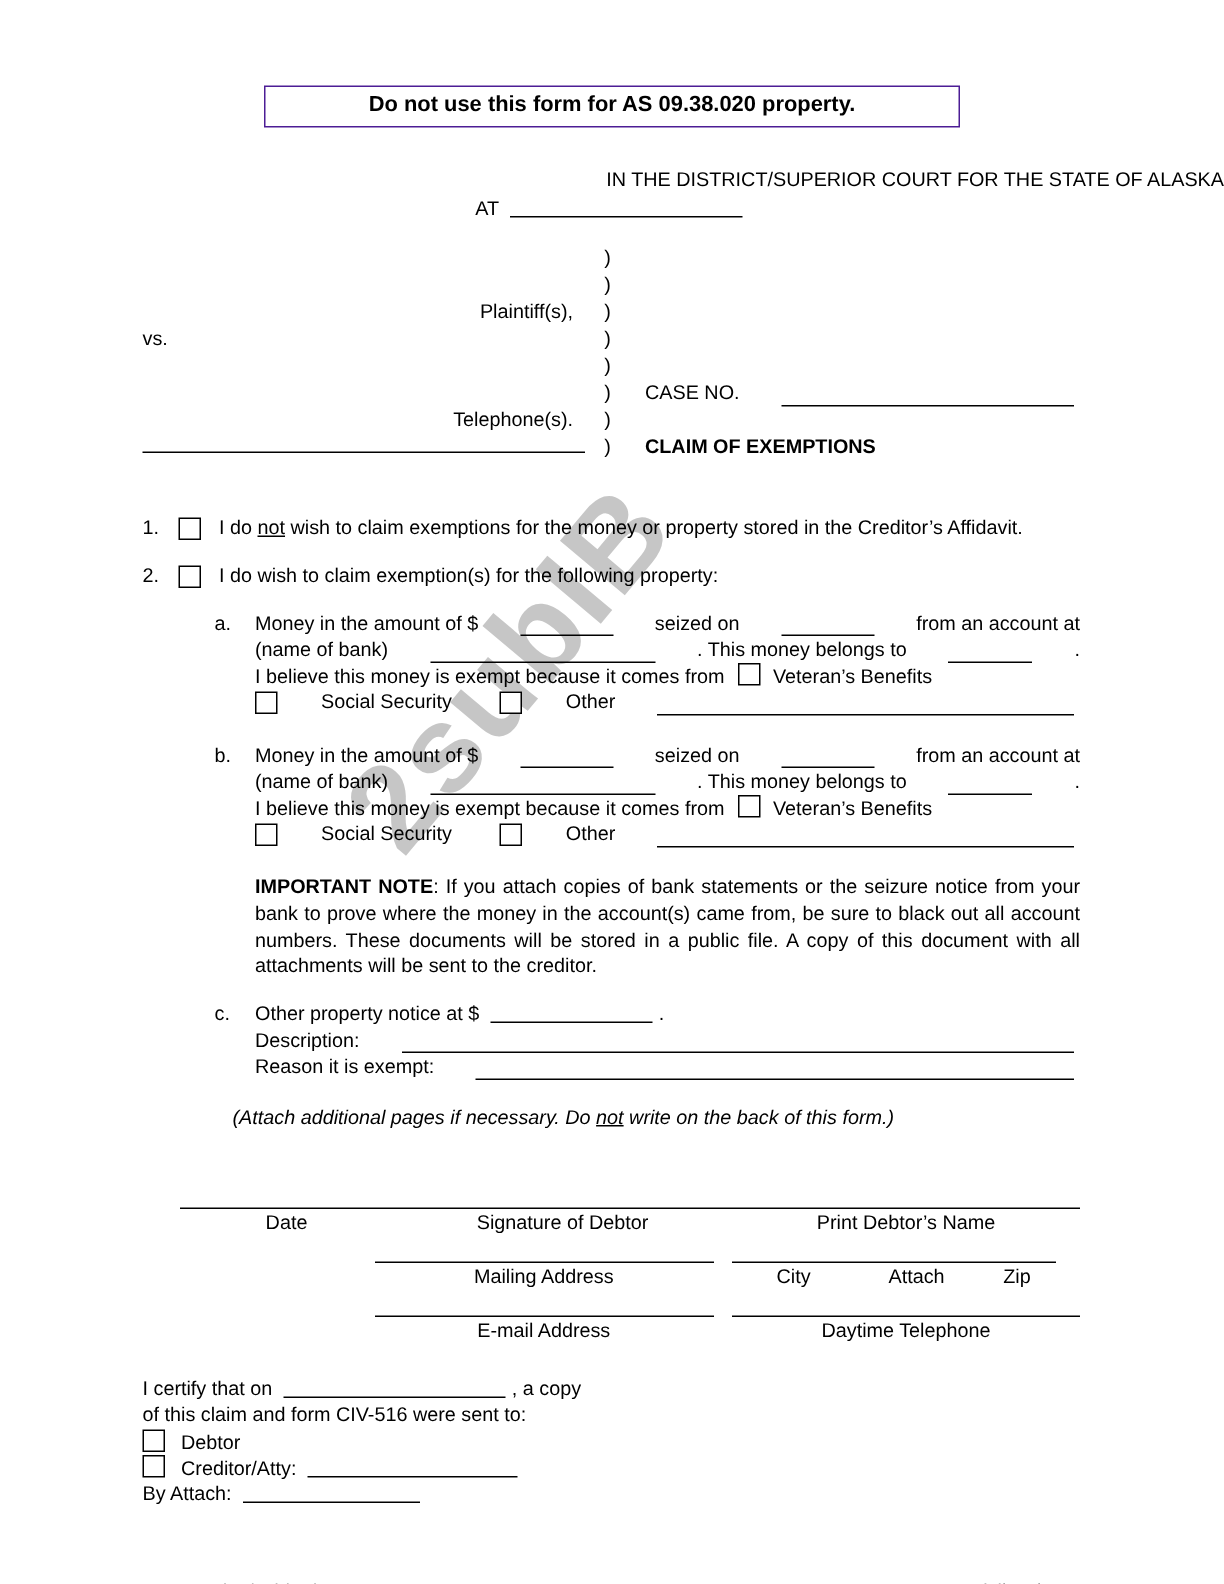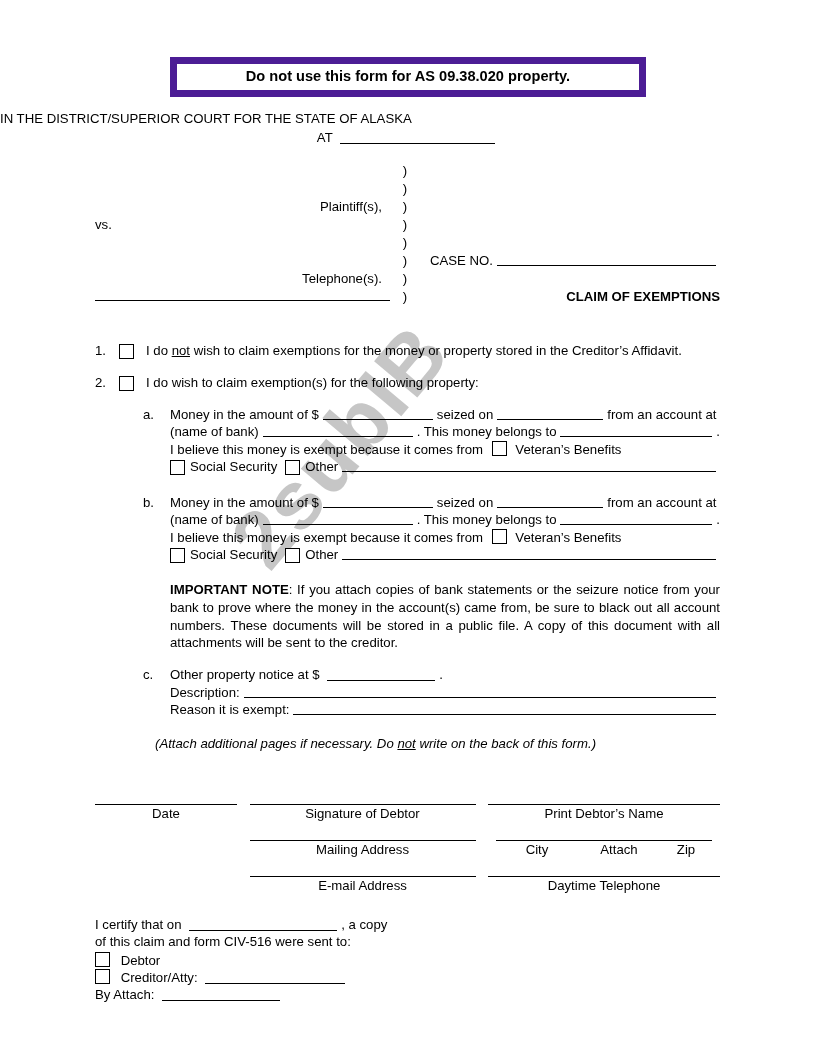--- a/index.html
+++ b/index.html
@@ -2,57 +2,57 @@
 <html><head>
 <meta charset="utf-8">
 <style>
   html,body{margin:0;padding:0;background:#ffffff;}
   .page{position:relative;width:816px;height:1056px;margin:0 auto;background:#fff;color:#000;
         font-family:"Liberation Sans","DejaVu Sans",sans-serif;font-size:13.2px;line-height:1.32;overflow:hidden;}
   .content{position:relative;z-index:1;}
   .watermark{position:absolute;z-index:0;left:150px;top:392px;width:380px;text-align:center;
         transform:rotate(-50deg);font-size:82px;font-weight:bold;color:#8f8f8f;opacity:.5;
         letter-spacing:2px;pointer-events:none;}
-  .warnbox{width:462px;margin:57px auto 0;border:7px solid #4c1d95;text-align:center;font-weight:bold;
+  .warnbox{width:462px;margin:57px auto 0;border:1px solid #4c1d95;text-align:center;font-weight:bold;
         font-size:14.6px;padding:3px 0 4px;}
-  .courtline{margin-top:13px;text-align:left;}
+  .courtline{margin-top:26px;text-align:right;}
   .atline{margin-top:1px;text-align:center;}
   .bl{display:inline-block;border-bottom:1px solid #000;height:13px;vertical-align:-2px;margin:0 4px;}
   .grow{flex:1 1 auto;}
   .caption{display:flex;margin:16px 96px 0 95px;}
   .cap-left{width:295px;}
   .cap-paren{width:30px;text-align:center;}
   .cap-right{flex:1;padding-left:10px;}
   .crow{height:18px;line-height:18px;}
   .rt{text-align:right;padding-right:8px;}
   .cap-underline{border-bottom:1px solid #000;height:12px;}
-  .flexline{display:flex;align-items:flex-start;}
+  .flexline{display:flex;align-items:flex-end;gap:24px;}
   .bold{font-weight:bold;}
   .u{text-decoration:underline;}
   .body-col{margin:0 96px 0 95px;}
   .item{display:flex;align-items:flex-start;}
   .inum{flex:0 0 24px;}
   .cb{display:inline-block;width:13px;height:13px;border:1.4px solid #000;background:#fff;vertical-align:-2px;flex:0 0 13px;}
   .item>.cb{margin:2px 12px 0 0;}
   .itext{flex:1;}
   .just{text-align:justify;}
   .subitem{display:flex;margin-left:48px;}
   .slabel{flex:0 0 27px;}
   .sbody{flex:1;}
   .line{line-height:17.5px;}
   .line .cb{margin:0 5px;}
   .flexline .cb{margin:0 5px 0 0;align-self:center;}
   .note{margin-left:75px;line-height:17.8px;}
   .attach{margin-left:60px;font-style:italic;}
   .sigblock{margin:38px 96px 0 95px;}
   .sigrow{display:flex;justify-content:space-between;margin-top:4px;}
-  .sigrow:first-child{margin-top:0;}
+  .sigrow:first-child{margin-top:0;justify-content:flex-end;}
   .sigline{border-bottom:1px solid #000;height:14px;}
   .siglabel{text-align:center;margin-top:1px;line-height:16px;}
-  .subcols{display:flex;justify-content:center;}
+  .subcols{display:flex;justify-content:flex-start;}
   .certblock{margin:22px 96px 0 95px;}
   .certblock .line{line-height:17px;}
   .certblock .cb{margin-right:7px;}
   .footer{position:absolute;left:95px;right:96px;top:996px;display:flex;justify-content:space-between;z-index:1;}
   .f-left div,.f-right div{line-height:16.5px;}
   .f-right{text-align:right;}
 </style>
 </head>
 <body>
 
@@ -96,21 +96,21 @@
         <div class="crow"></div>
         <div class="crow"></div>
         <div class="crow"></div>
         <div class="crow"></div>
         <div class="crow"></div>
         <div class="crow flexline">
           <span>CASE NO.</span>
           <span class="bl grow"></span>
         </div>
         <div class="crow"></div>
-        <div class="crow" style="text-align:right">
+        <div class="crow" style="text-align:left">
           <span class="bold">CLAIM OF EXEMPTIONS</span>
         </div>
       </div>
     </div>
 
     <div class="body-col">
 
       <div class="item" style="margin-top:36px">
         <span class="inum">1.</span>
         <span class="cb"></span>

